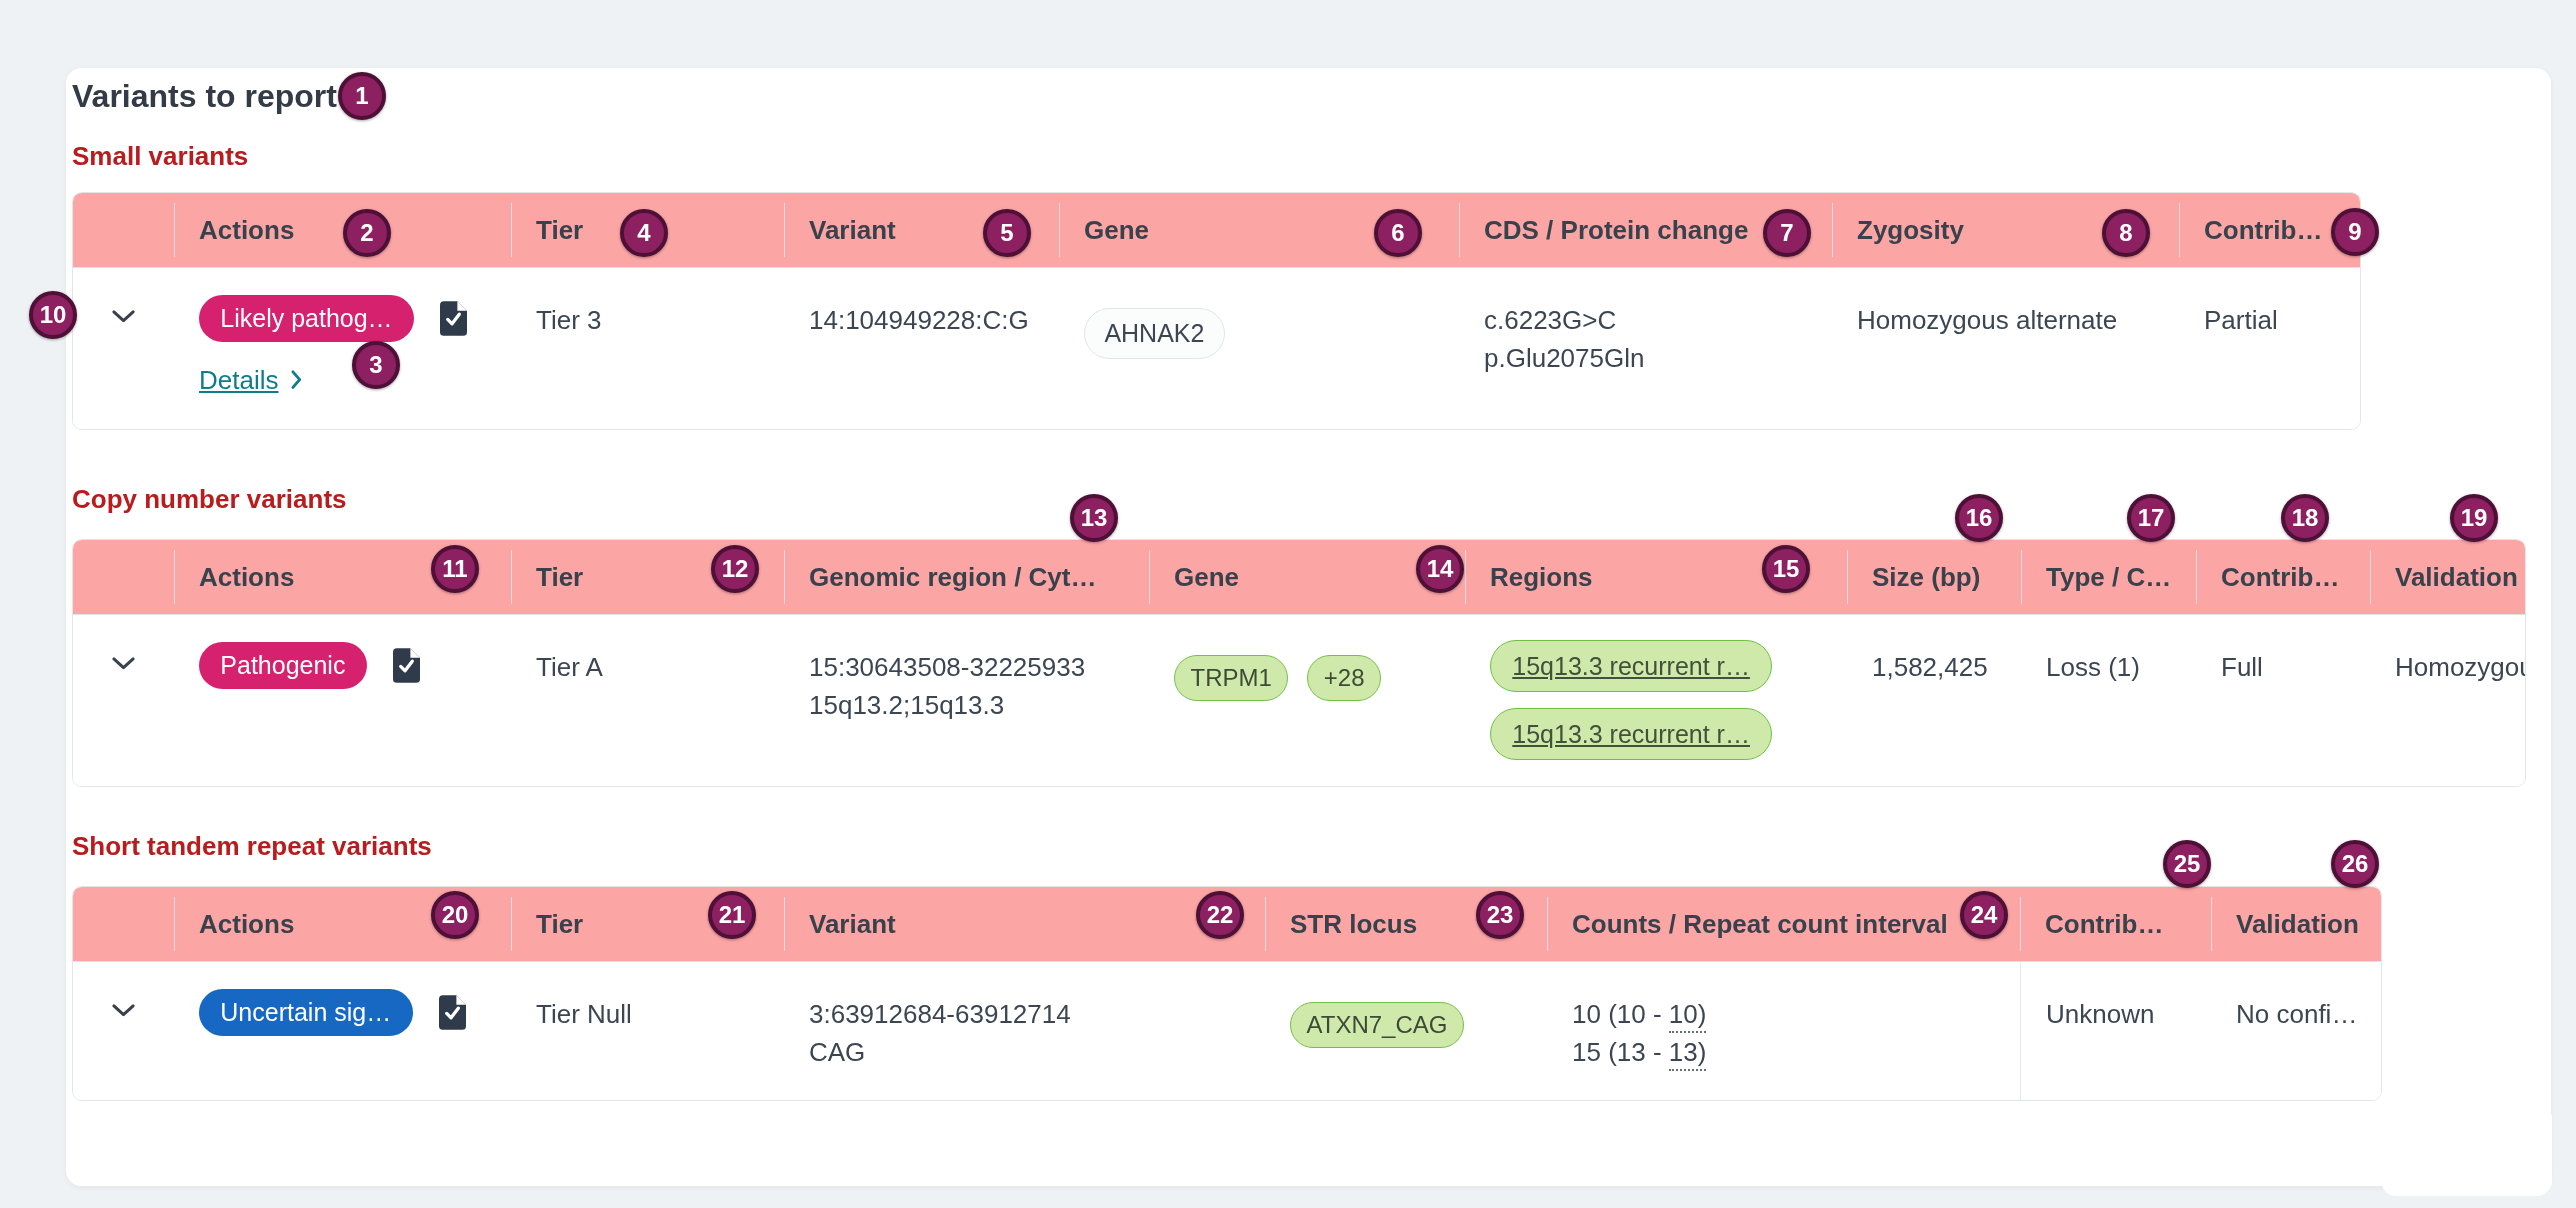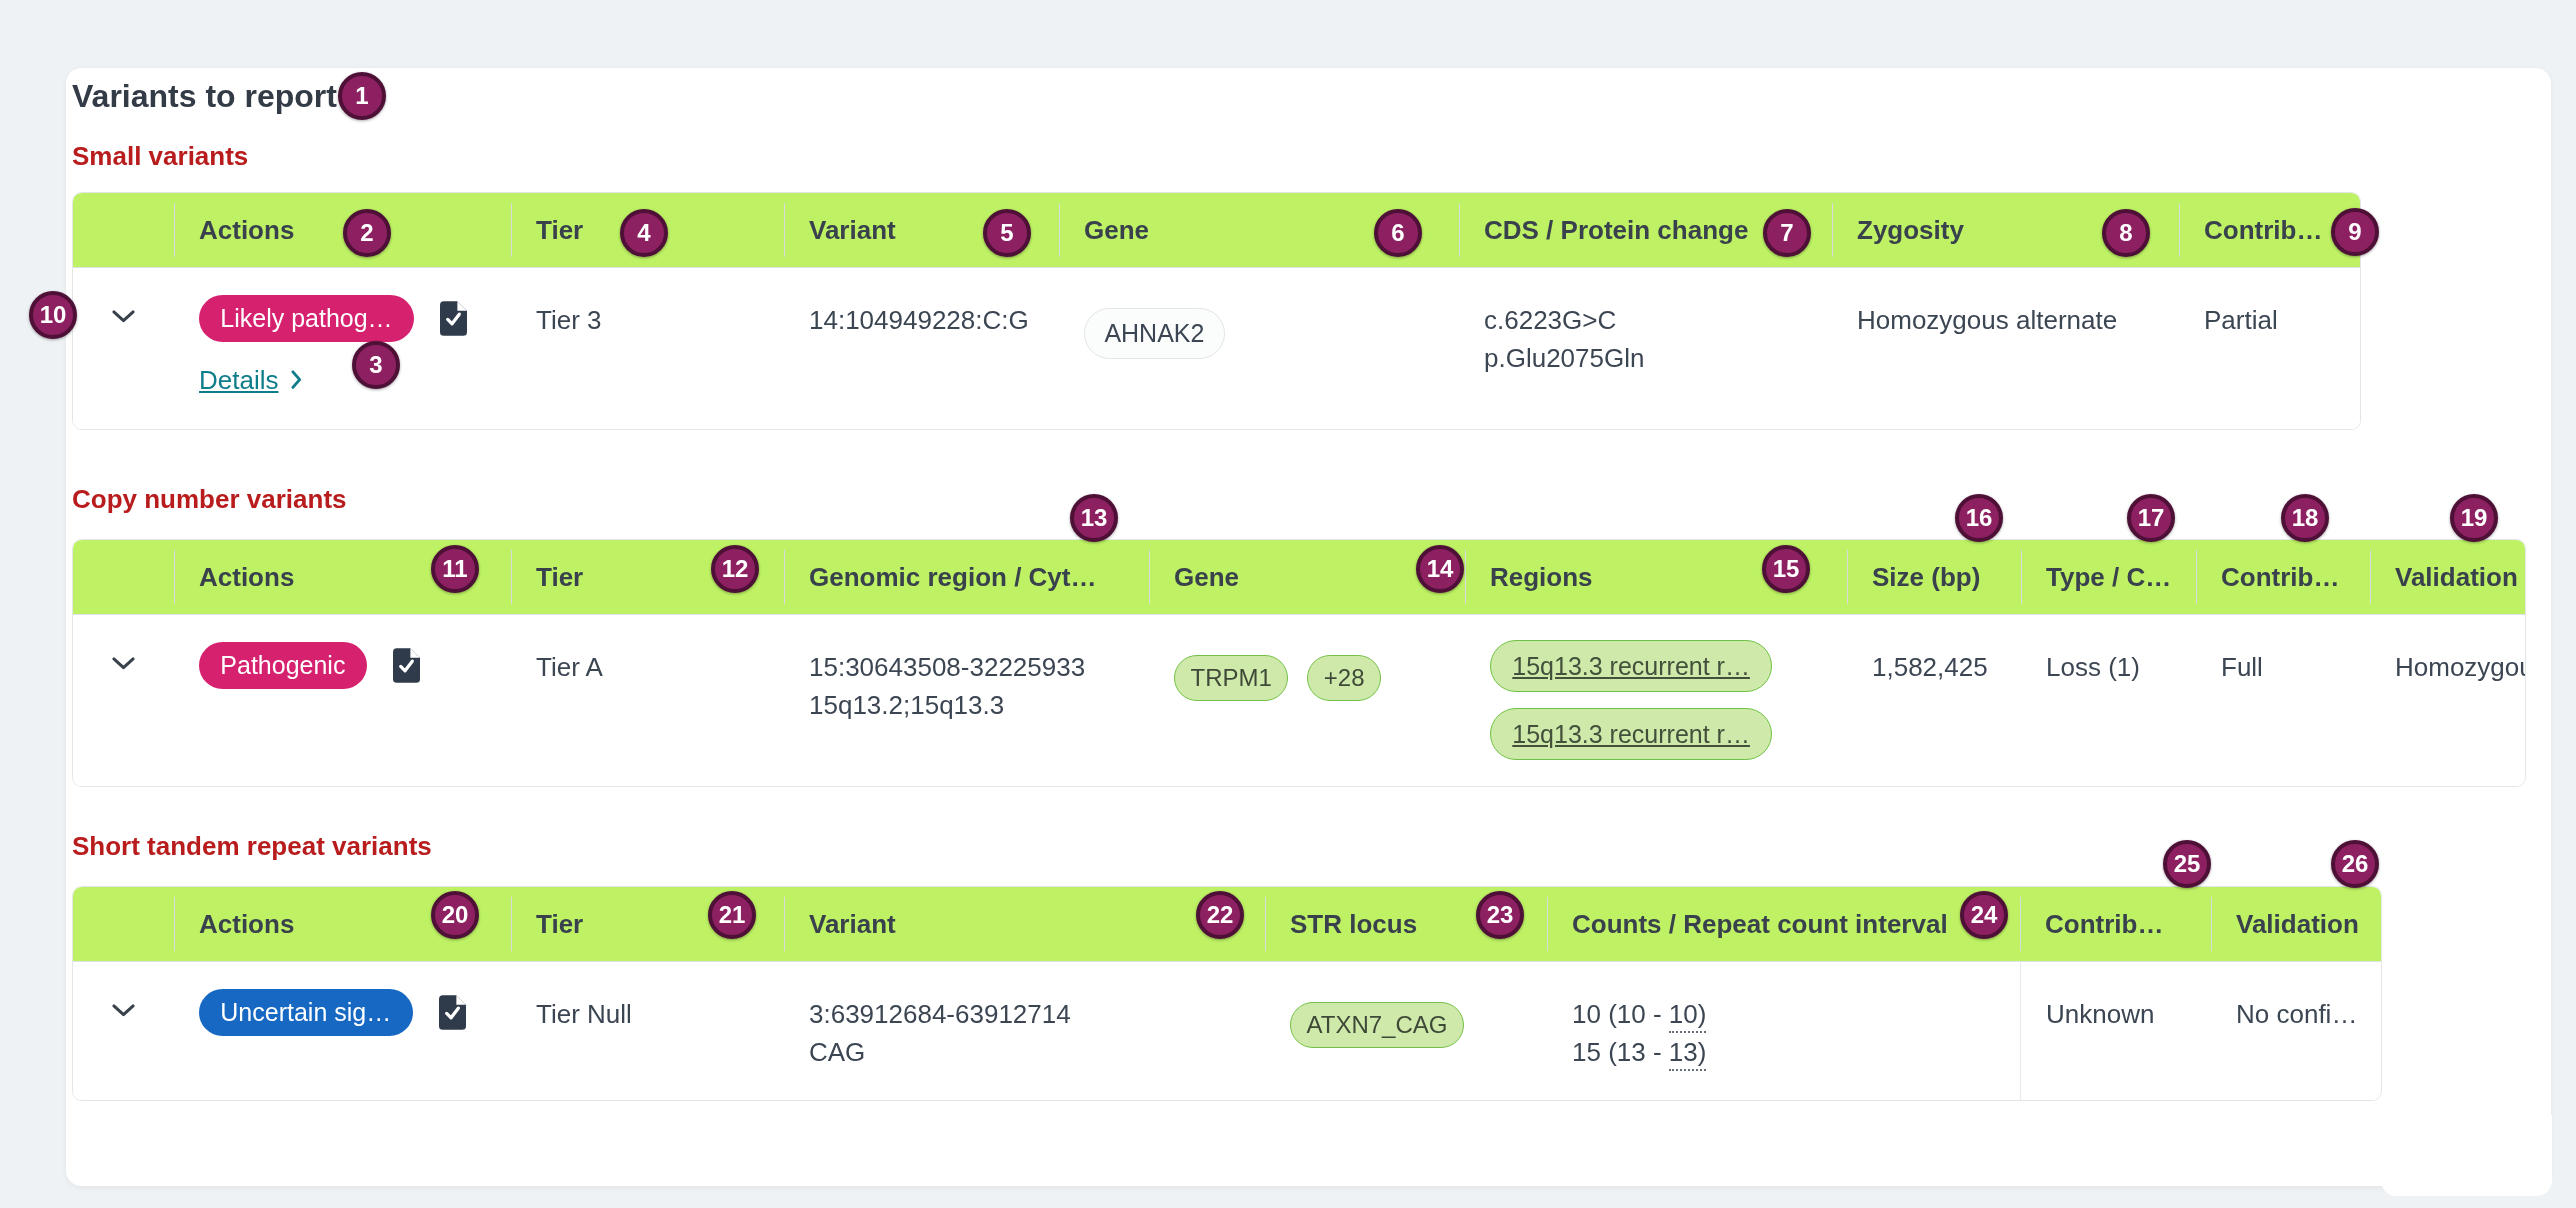--- a/index.html
+++ b/index.html
@@ -42,21 +42,21 @@
     position:absolute;background:#fff;
     border:1px solid #E2E6E9;border-radius:9.7px;
     box-sizing:border-box;overflow:hidden;
   }
   .tbl.small{left:72px;top:192px;width:2289px;}
   .tbl.cnv{left:72px;top:539px;width:2454px;}
   .tbl.str{left:72px;top:886px;width:2310px;}
 
   .thead{
     display:grid;height:74px;align-items:center;
-    background:#bef264;border-bottom:1px solid #DEE2E6;
+    background:#fca5a5;border-bottom:1px solid #DEE2E6;
   }
   .trow{display:grid;align-items:stretch;background:#fff;}
   .small .trow{height:161px;}
   .cnv  .trow{height:171px;}
   .str  .trow{height:138px;}
 
   .small .thead,.small .trow{grid-template-columns:101px 337px 273px 275px 400px 373px 347px auto;}
   .cnv .thead,.cnv .trow{grid-template-columns:101px 337px 273px 365px 316px 382px 174px 175px 174px auto;}
   .str .thead,.str .trow{grid-template-columns:101px 337px 273px 481px 282px 473px 191px auto;}
 

